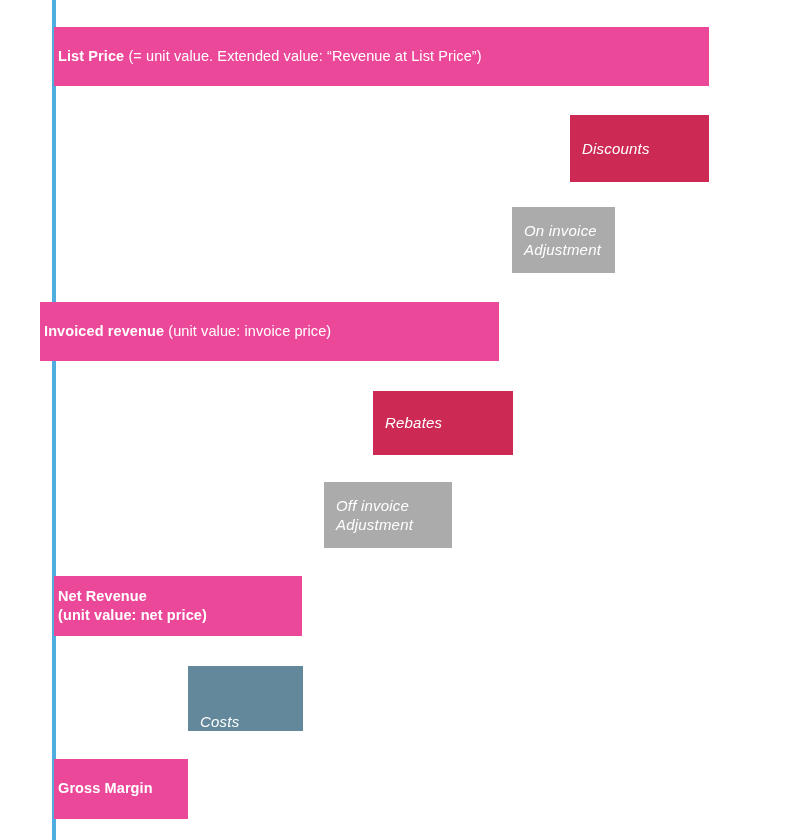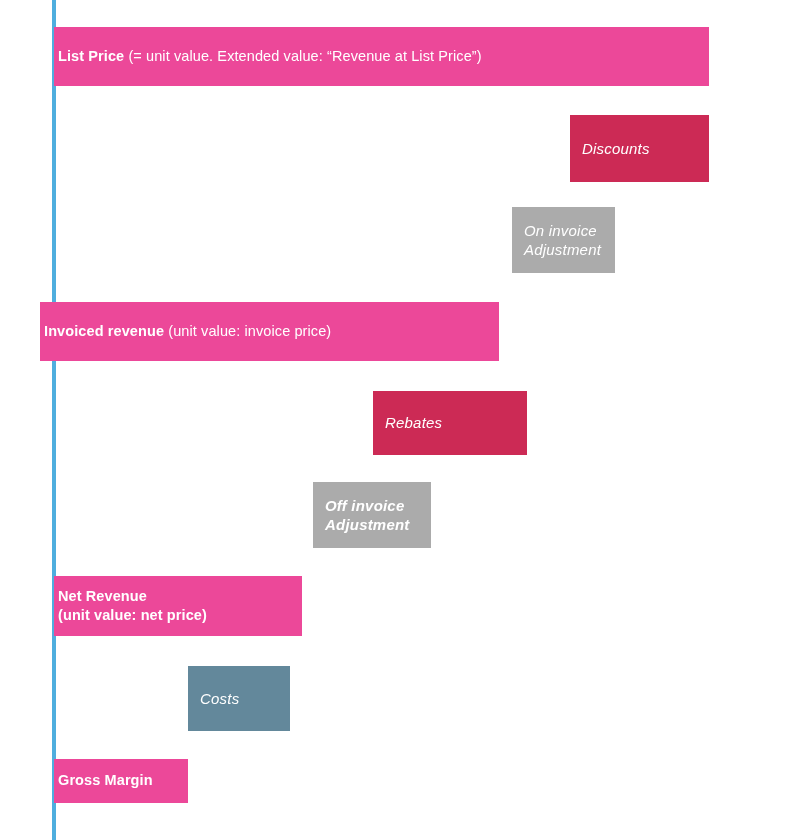--- a/index.html
+++ b/index.html
@@ -81,34 +81,34 @@
 
   <div class="block deduction grey" style="left:512px; top:207px; width:103px; height:66px;">
     <div class="txt">On invoice
 Adjustment</div>
   </div>
 
   <div class="block level" style="left:40px; top:302px; width:459px; height:59px;">
     <div class="txt"><b>Invoiced revenue</b><span> (unit value: invoice price)</span></div>
   </div>
 
-  <div class="block deduction crimson" style="left:373px; top:391px; width:154px; height:64px;">
+  <div class="block deduction crimson" style="left:373px; top:391px; width:140px; height:64px;">
     <div class="txt">Rebates</div>
   </div>
 
-  <div class="block deduction grey" style="left:313px; top:482px; width:118px; height:66px;font-weight:bold;">
+  <div class="block deduction grey" style="left:324px; top:482px; width:128px; height:66px;">
     <div class="txt">Off invoice
 Adjustment</div>
   </div>
 
   <div class="block level" style="left:54px; top:576px; width:248px; height:60px;">
     <div class="txt"><b>Net Revenue</b><br><span style="font-weight:bold;">(unit value: net price)</span></div>
   </div>
 
-  <div class="block deduction slate" style="left:188px; top:666px; width:102px; height:65px;">
+  <div class="block deduction slate" style="left:188px; top:666px; width:115px; height:65px;align-items:flex-end;">
     <div class="txt">Costs</div>
   </div>
 
-  <div class="block level" style="left:54px; top:759px; width:134px; height:44px;">
+  <div class="block level" style="left:54px; top:759px; width:134px; height:60px;">
     <div class="txt"><b>Gross Margin</b><span></span></div>
   </div>
 
 </div>
 
 </body></html>

